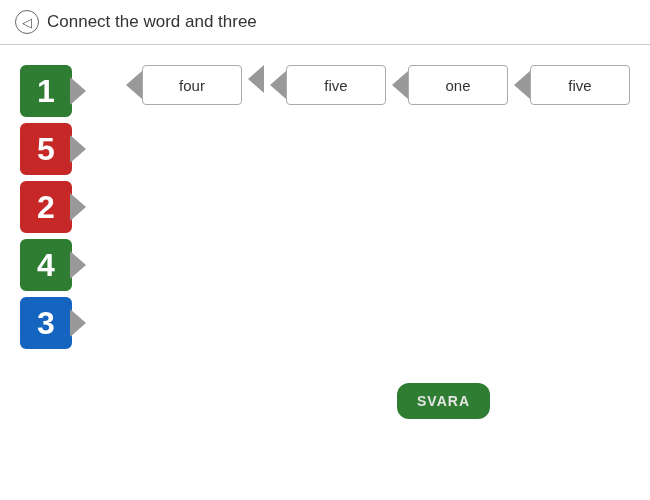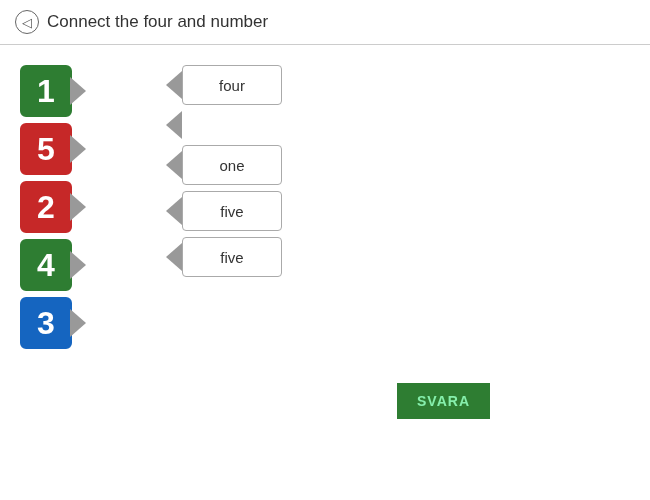--- a/index.html
+++ b/index.html
@@ -88,21 +88,21 @@
       margin-left: -2px;
       flex-shrink: 0;
     }
 
     .spacer {
       width: 80px;
     }
 
     .right-column {
       display: flex;
-      flex-direction: column;
+      flex-direction: row;
       gap: 6px;
       align-items: flex-start;
     }
 
     .word-item {
       display: flex;
       align-items: center;
       gap: 0;
     }
 
@@ -124,23 +124,23 @@
       display: flex;
       align-items: center;
       justify-content: center;
       font-size: 15px;
       color: #333;
       background: #fff;
     }
 
     .svara-btn {
       background: #2e7d32;
-      color: #86efac;
+      color: #e5e5e5;
       border: none;
-      border-radius: 0;
+      border-radius: 12px;
       padding: 10px 20px;
       font-size: 14px;
       font-weight: bold;
       letter-spacing: 1px;
       cursor: pointer;
       margin-top: 10px;
       margin-left: 30px;
     }
 
     .bottom-section {
@@ -148,21 +148,21 @@
       justify-content: flex-end;
       padding-right: 160px;
       padding-top: 4px;
     }
   </style>
 </head>
 <body>
 
 <div class="header">
   <div class="back-btn">◁</div>
-  <span class="header-title">Connect the four and number</span>
+  <span class="header-title">Connect the word and three</span>
 </div>
 
 <div class="main">
   <div class="left-column">
 
   <div class="number-item">
         <div class="number-box num-1">1</div>
         <div class="arrow-right"></div>
       </div>
       <div class="number-item">
@@ -187,25 +187,25 @@
 
   <div class="word-item">
         <div class="arrow-left"></div>
         <div class="word-box">four</div>
       </div>
       <div class="word-item">
         <div class="arrow-left"></div>
       </div>
       <div class="word-item">
         <div class="arrow-left"></div>
+        <div class="word-box">five</div>
+      </div>
+      <div class="word-item">
+        <div class="arrow-left"></div>
         <div class="word-box">one</div>
-      </div>
-      <div class="word-item">
-        <div class="arrow-left"></div>
-        <div class="word-box">five</div>
       </div>
       <div class="word-item">
         <div class="arrow-left"></div>
         <div class="word-box">five</div>
       </div>
     </div>
 </div>
 
 <div class="bottom-section">
   <button class="svara-btn">SVARA</button>

